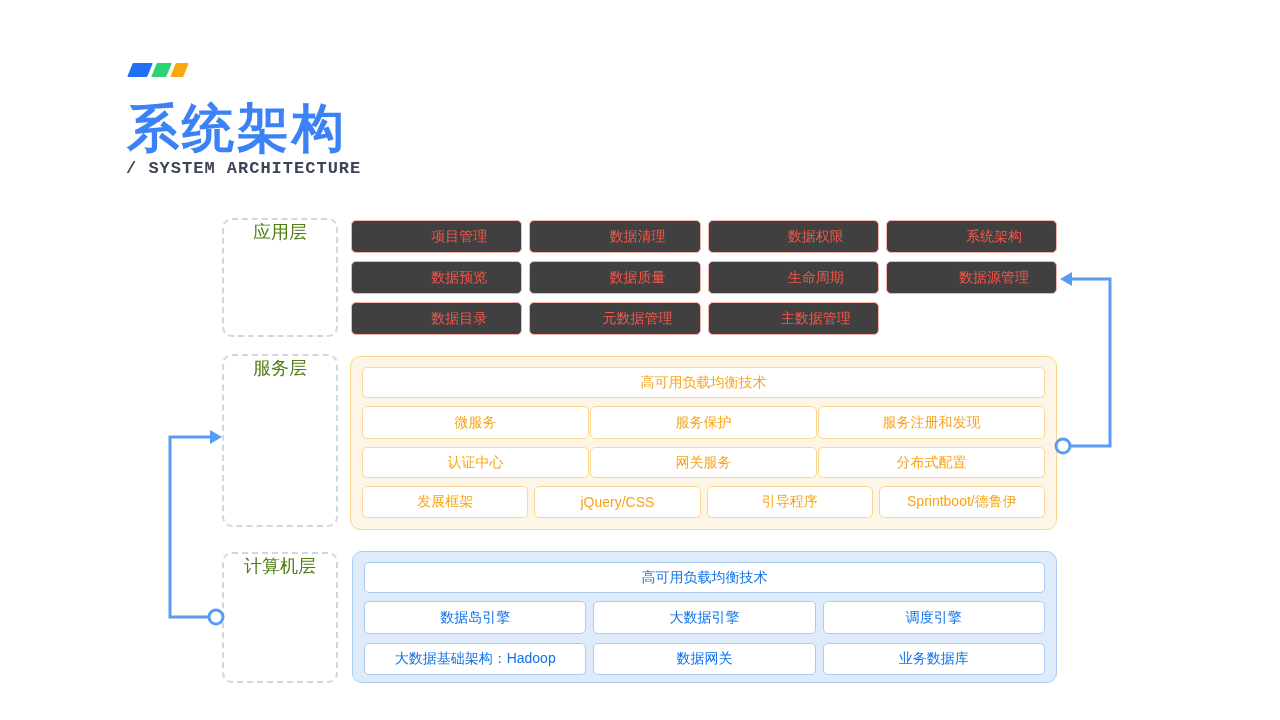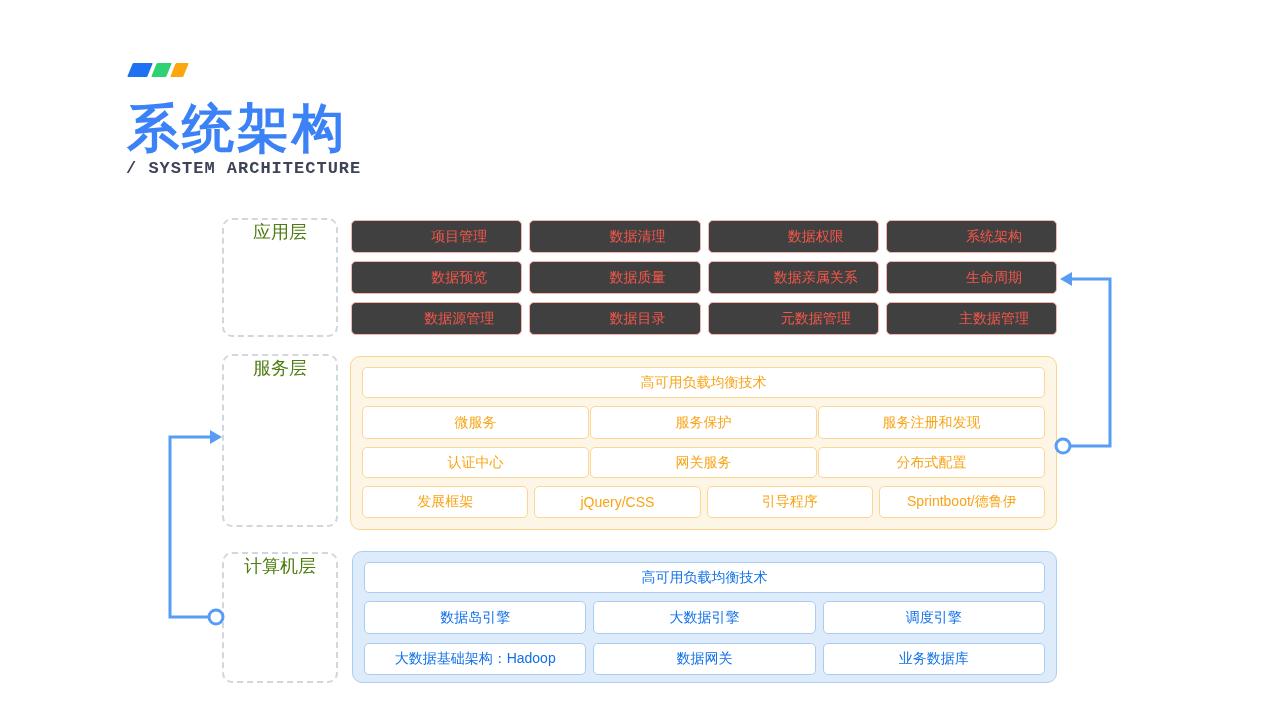--- a/index.html
+++ b/index.html
@@ -96,21 +96,20 @@
     <span>计算机层</span>
   </div>
 
   <div class="app-grid">
     <div class="box red">项目管理</div>
     <div class="box red">数据清理</div>
     <div class="box red">数据权限</div>
     <div class="box red">系统架构</div>
     <div class="box red">数据预览</div>
     <div class="box red">数据质量</div>
-    <div class="box red">数据亲属关系</div>
     <div class="box red">生命周期</div>
     <div class="box red">数据源管理</div>
     <div class="box red">数据目录</div>
     <div class="box red">元数据管理</div>
     <div class="box red">主数据管理</div>
   </div>
 
   <div class="svc-container">
     <div class="box yellow wide">高可用负载均衡技术</div>
     <div class="svc-mid">

